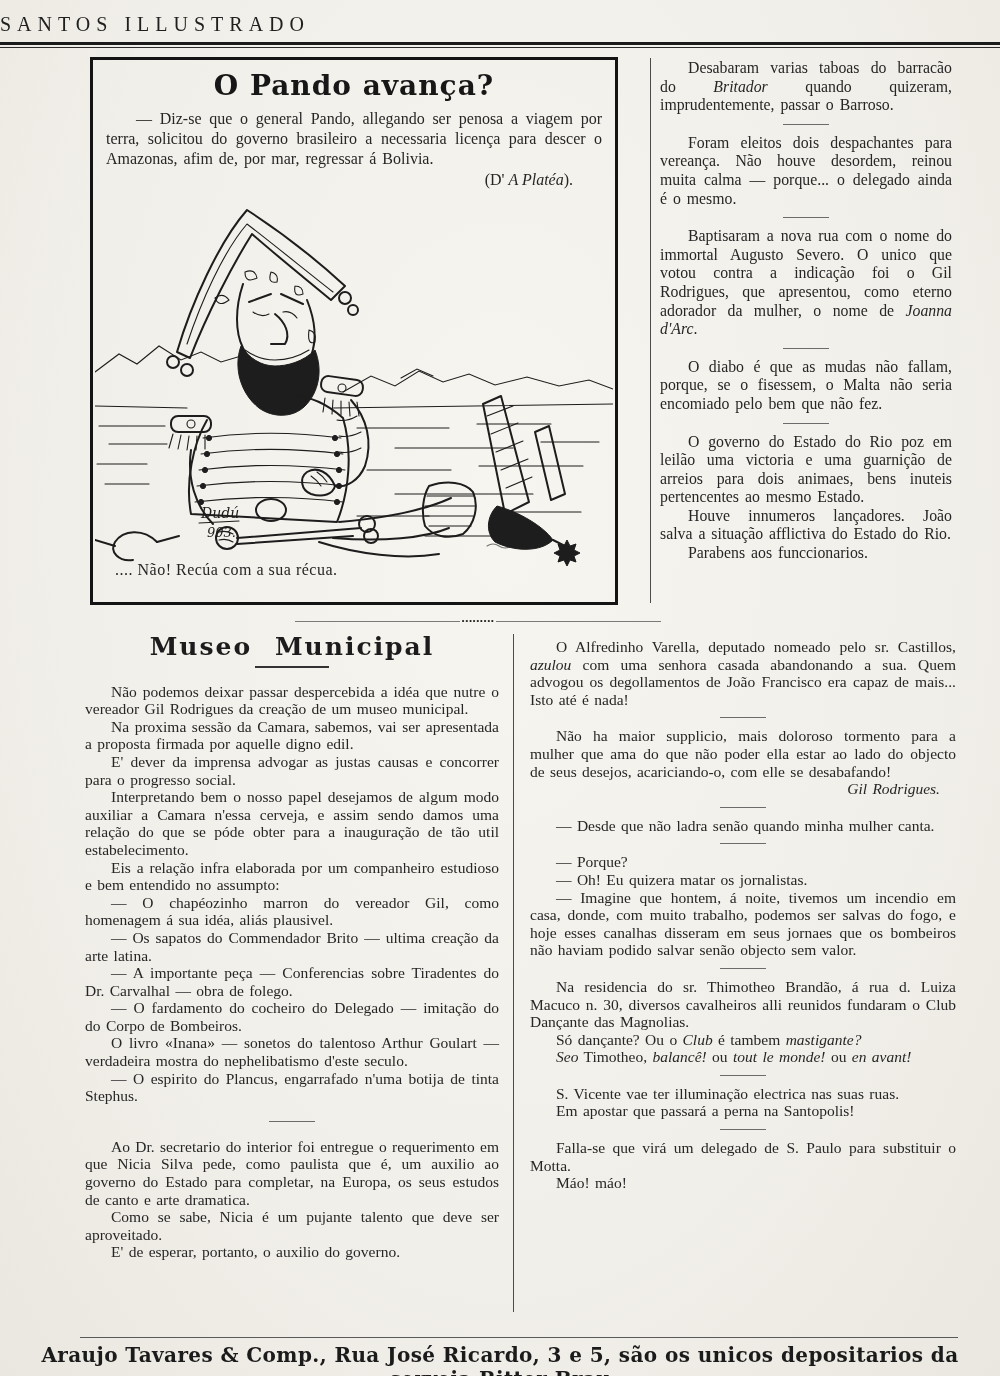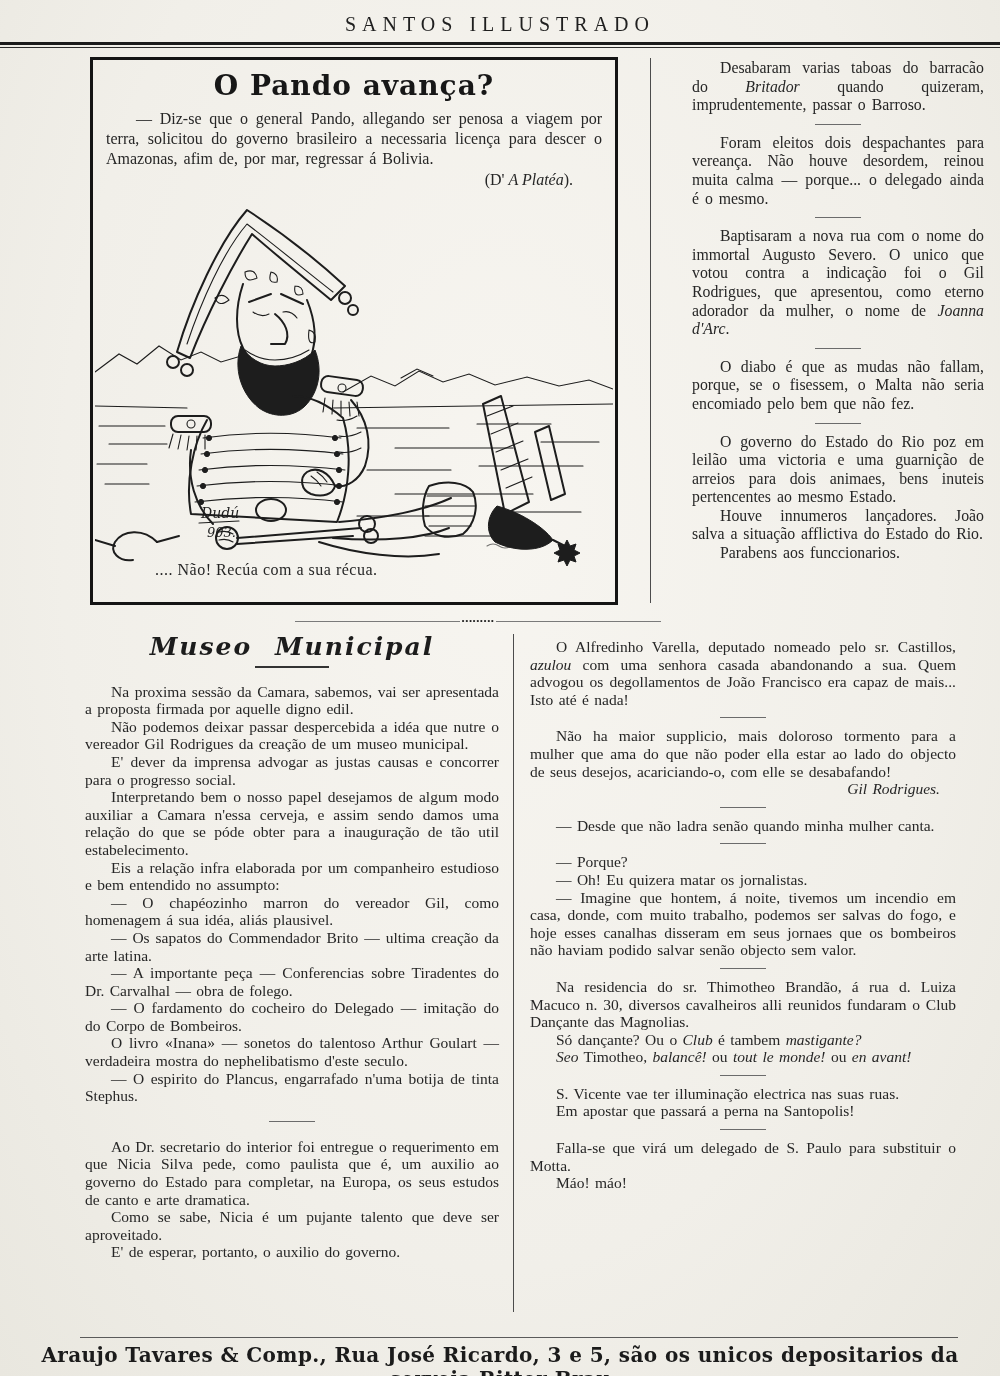--- a/index.html
+++ b/index.html
@@ -9,21 +9,21 @@
     font-family:"Liberation Serif", serif;
     color:#262626;
   }
   .paper{
     position:absolute;inset:0;
     background:radial-gradient(ellipse at 50% 38%, #f7f5f0 0%, #f1efe9 62%, #e9e7df 100%);
   }
   i{font-style:italic;}
   
   .masthead{
-    position:absolute;top:13px;left:0;right:0;text-align:center;
+    position:absolute;top:13px;left:0;right:0;text-align:left;
     font-size:20px;letter-spacing:6px;color:#1f1f1f;
   }
   .header-rule{
     position:absolute;top:42px;left:0;width:1000px;height:2px;
     border-top:3px solid #1b1b1b;border-bottom:1px solid #2a2a2a;box-sizing:content-box;
   }
   
   .pando-box{
     position:absolute;left:90px;top:57px;width:528px;height:548px;
     border:3px solid #141414;box-sizing:border-box;background:transparent;
@@ -31,46 +31,46 @@
   .pando-title{
     margin:9px 0 0;text-align:center;
     font-family:"DejaVu Serif", serif;font-weight:800;font-size:28px;letter-spacing:1px;color:#171717;
   }
   .pando-body{
     margin:7px 13px 0 13px;font-size:16px;line-height:20px;text-align:justify;
     text-indent:30px;word-spacing:2px;
   }
   .pando-source{margin:2px 42px 0 0;text-align:right;font-size:16px;}
   .cartoon{position:absolute;left:2px;top:120px;width:518px;height:388px;}
-  .pando-caption{position:absolute;left:22px;bottom:7px;font-size:16px;letter-spacing:0.5px;margin-left:40px;}
+  .pando-caption{position:absolute;left:22px;bottom:7px;font-size:16px;letter-spacing:0.5px;}
   
   .vrule-top{position:absolute;left:650px;top:58px;width:1px;height:545px;background:#4c4c4c;}
   .col-top-right{
-    position:absolute;left:692px;top:59px;width:292px;
+    position:absolute;left:660px;top:59px;width:292px;
     font-size:15.8px;line-height:18.6px;text-align:justify;word-spacing:2px;
   }
   .col-top-right p{margin:0;text-indent:28px;}
   .item-divider{width:46px;height:1px;background:#6b6b6b;margin:9px auto;}
   
   .section-divider{
     position:absolute;top:618px;left:295px;width:366px;height:6px;
     display:flex;align-items:center;
   }
   .section-divider::before,.section-divider::after{content:"";flex:1;height:1px;background:#7a7a7a;}
   .ornament{font-size:9px;letter-spacing:0.5px;color:#1d1d1d;line-height:6px;padding:0 2px;}
   
   .vrule-bottom{position:absolute;left:513px;top:634px;width:1px;height:678px;background:#4c4c4c;}
   .col-bot-left{
     position:absolute;left:85px;top:638px;width:414px;
     font-size:15.5px;line-height:17.6px;text-align:justify;word-spacing:1.5px;
   }
   .col-bot-left p{margin:0;text-indent:26px;}
   .museo-title{
     margin:0;text-align:center;font-family:"DejaVu Serif", serif;
-    font-weight:700;font-size:25px;letter-spacing:2px;word-spacing:12px;color:#1c1c1c;font-style:italic;
+    font-weight:700;font-size:25px;letter-spacing:2px;word-spacing:12px;color:#1c1c1c;
   }
   .museo-rule{width:74px;height:2px;background:#333;margin:10px auto 15px;}
   .col-bot-right{
     position:absolute;left:530px;top:638px;width:426px;
     font-size:15.5px;line-height:17.6px;text-align:justify;word-spacing:1.5px;
   }
   .col-bot-right p{margin:0;text-indent:26px;}
   .signature{text-align:right;font-style:italic;padding-right:16px;text-indent:0 !important;}
   
   .footer-rule{position:absolute;left:80px;top:1337px;width:878px;height:1px;background:#5a5a5a;}
@@ -216,22 +216,22 @@
 
 <div class="section-divider">
   <span class="ornament">•••••••••</span>
 </div>
 
 <div class="vrule-bottom"></div>
 
 <section class="col-bot-left">
   <h2 class="museo-title">Museo Municipal</h2>
   <div class="museo-rule"></div>
+  <p><span>Não podemos deixar passar despercebida a idéa que nutre o vereador Gil Rodrigues da creação de um museo municipal.</span></p>
   <p><span>Na proxima sessão da Camara, sabemos, vai ser apresentada a proposta firmada por aquelle digno edil.</span></p>
-  <p><span>Não podemos deixar passar despercebida a idéa que nutre o vereador Gil Rodrigues da creação de um museo municipal.</span></p>
   <p><span>E' dever da imprensa advogar as justas causas e concorrer para o progresso social.</span></p>
   <p><span>Interpretando bem o nosso papel desejamos de algum modo auxiliar a Camara n'essa cerveja, e assim sendo damos uma relação do que se póde obter para a inauguração de tão util estabelecimento.</span></p>
   <p><span>Eis a relação infra elaborada por um companheiro estudioso e bem entendido no assumpto:</span></p>
   <p><span>— O chapéozinho marron do vereador Gil, como homenagem á sua idéa, aliás plausivel.</span></p>
   <p><span>— Os sapatos do Commendador Brito — ultima creação da arte latina.</span></p>
   <p><span>— A importante peça — Conferencias sobre Tiradentes do Dr. Carvalhal — obra de folego.</span></p>
   <p><span>— O fardamento do cocheiro do Delegado — imitação do do Corpo de Bombeiros.</span></p>
   <p><span>O livro «Inana» — sonetos do talentoso Arthur Goulart — verdadeira mostra do nephelibatismo d'este seculo.</span></p>
   <p><span>— O espirito do Plancus, engarrafado n'uma botija de tinta Stephus.</span></p>
   <div class="item-divider" style="margin:16px auto;"></div>

